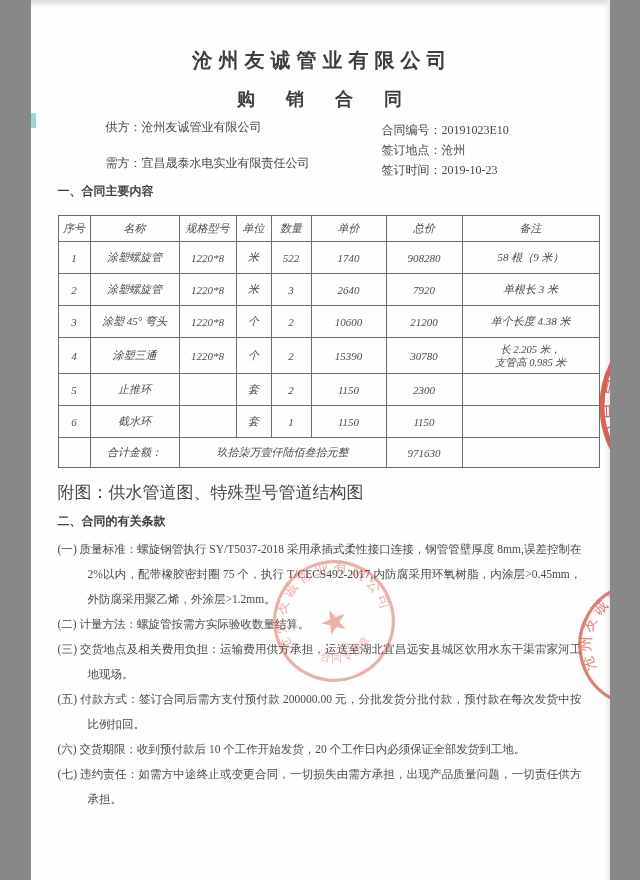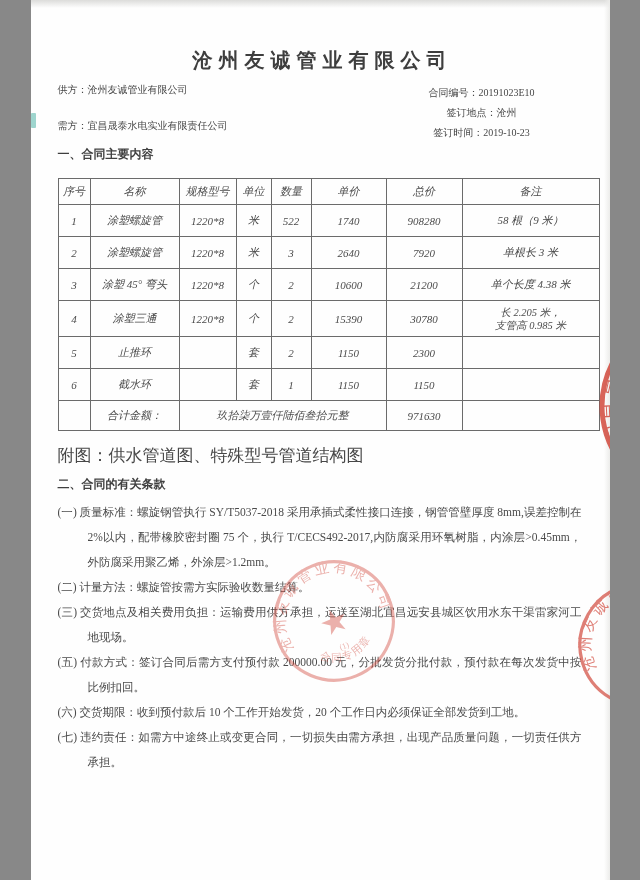--- a/index.html
+++ b/index.html
@@ -11,25 +11,25 @@
   }
   .scan-top{position:absolute;left:0;top:0;width:100%;height:8px;
     background:linear-gradient(to bottom,#dcdcda,rgba(255,255,255,0));}
   .scan-right{position:absolute;right:0;top:0;width:6px;height:100%;
     background:linear-gradient(to left,#ececea,rgba(255,255,255,0));}
   .content{position:absolute;left:27px;right:28px;top:0;}
   .t1{margin:47px 0 0 0;text-align:center;font-size:20px;font-weight:600;
       letter-spacing:6px;text-indent:6px;color:#3e3e3e;}
   .t2{margin:13px 0 0 0;text-align:center;font-size:18px;font-weight:600;
       letter-spacing:31px;text-indent:31px;color:#3e3e3e;}
-  .parties-row{display:flex;margin-top:9px;font-size:10px;line-height:14px;}
+  .parties-row{display:flex;margin-top:9px;font-size:12px;line-height:14px;margin-left:48px;}
   .pr-left{flex:1;}
   .buyer-line{margin-top:22px;}
   .pr-right{width:200px;}
-  .pr-right div{line-height:20px;text-align:center;}
+  .pr-right div{line-height:20px;}
   .sec-title{font-size:12px;font-weight:600;margin-top:3px;color:#3f3f3f;}
   table.items{border-collapse:collapse;width:541px;margin-top:15px;table-layout:fixed;font-style:italic;}
   table.items th,table.items td{
     border:1px solid #6b6b6b;font-weight:normal;text-align:center;
     font-size:11px;padding:1px 2px;color:#4b4b4b;overflow:hidden;}
   table.items thead tr{height:26px;}
   table.items tbody tr{height:32px;}
   table.items tbody tr.tall{height:36px;}
   table.items tfoot tr{height:30px;}
   td.small div{font-size:10.5px;line-height:13px;}
@@ -51,20 +51,21 @@
 </head>
 <body>
 
 <div class="page">
   <div class="scan-top"></div>
   <div class="scan-right"></div>
   <div class="scan-mark"></div>
 
   <div class="content">
     <h1 class="t1">沧州友诚管业有限公司</h1>
+    <h2 class="t2">购销合同</h2>
 
     <div class="parties-row">
       <div class="pr-left">
         <div class="supplier-line"><span>供方：</span><span>沧州友诚管业有限公司</span></div>
         <div class="buyer-line"><span>需方：</span><span>宜昌晟泰水电实业有限责任公司</span></div>
       </div>
       <div class="pr-right">
         <div><span>合同编号：</span><span>20191023E10</span></div>
         <div><span>签订地点：</span><span>沧州</span></div>
         <div><span>签订时间：</span><span>2019-10-23</span></div>

